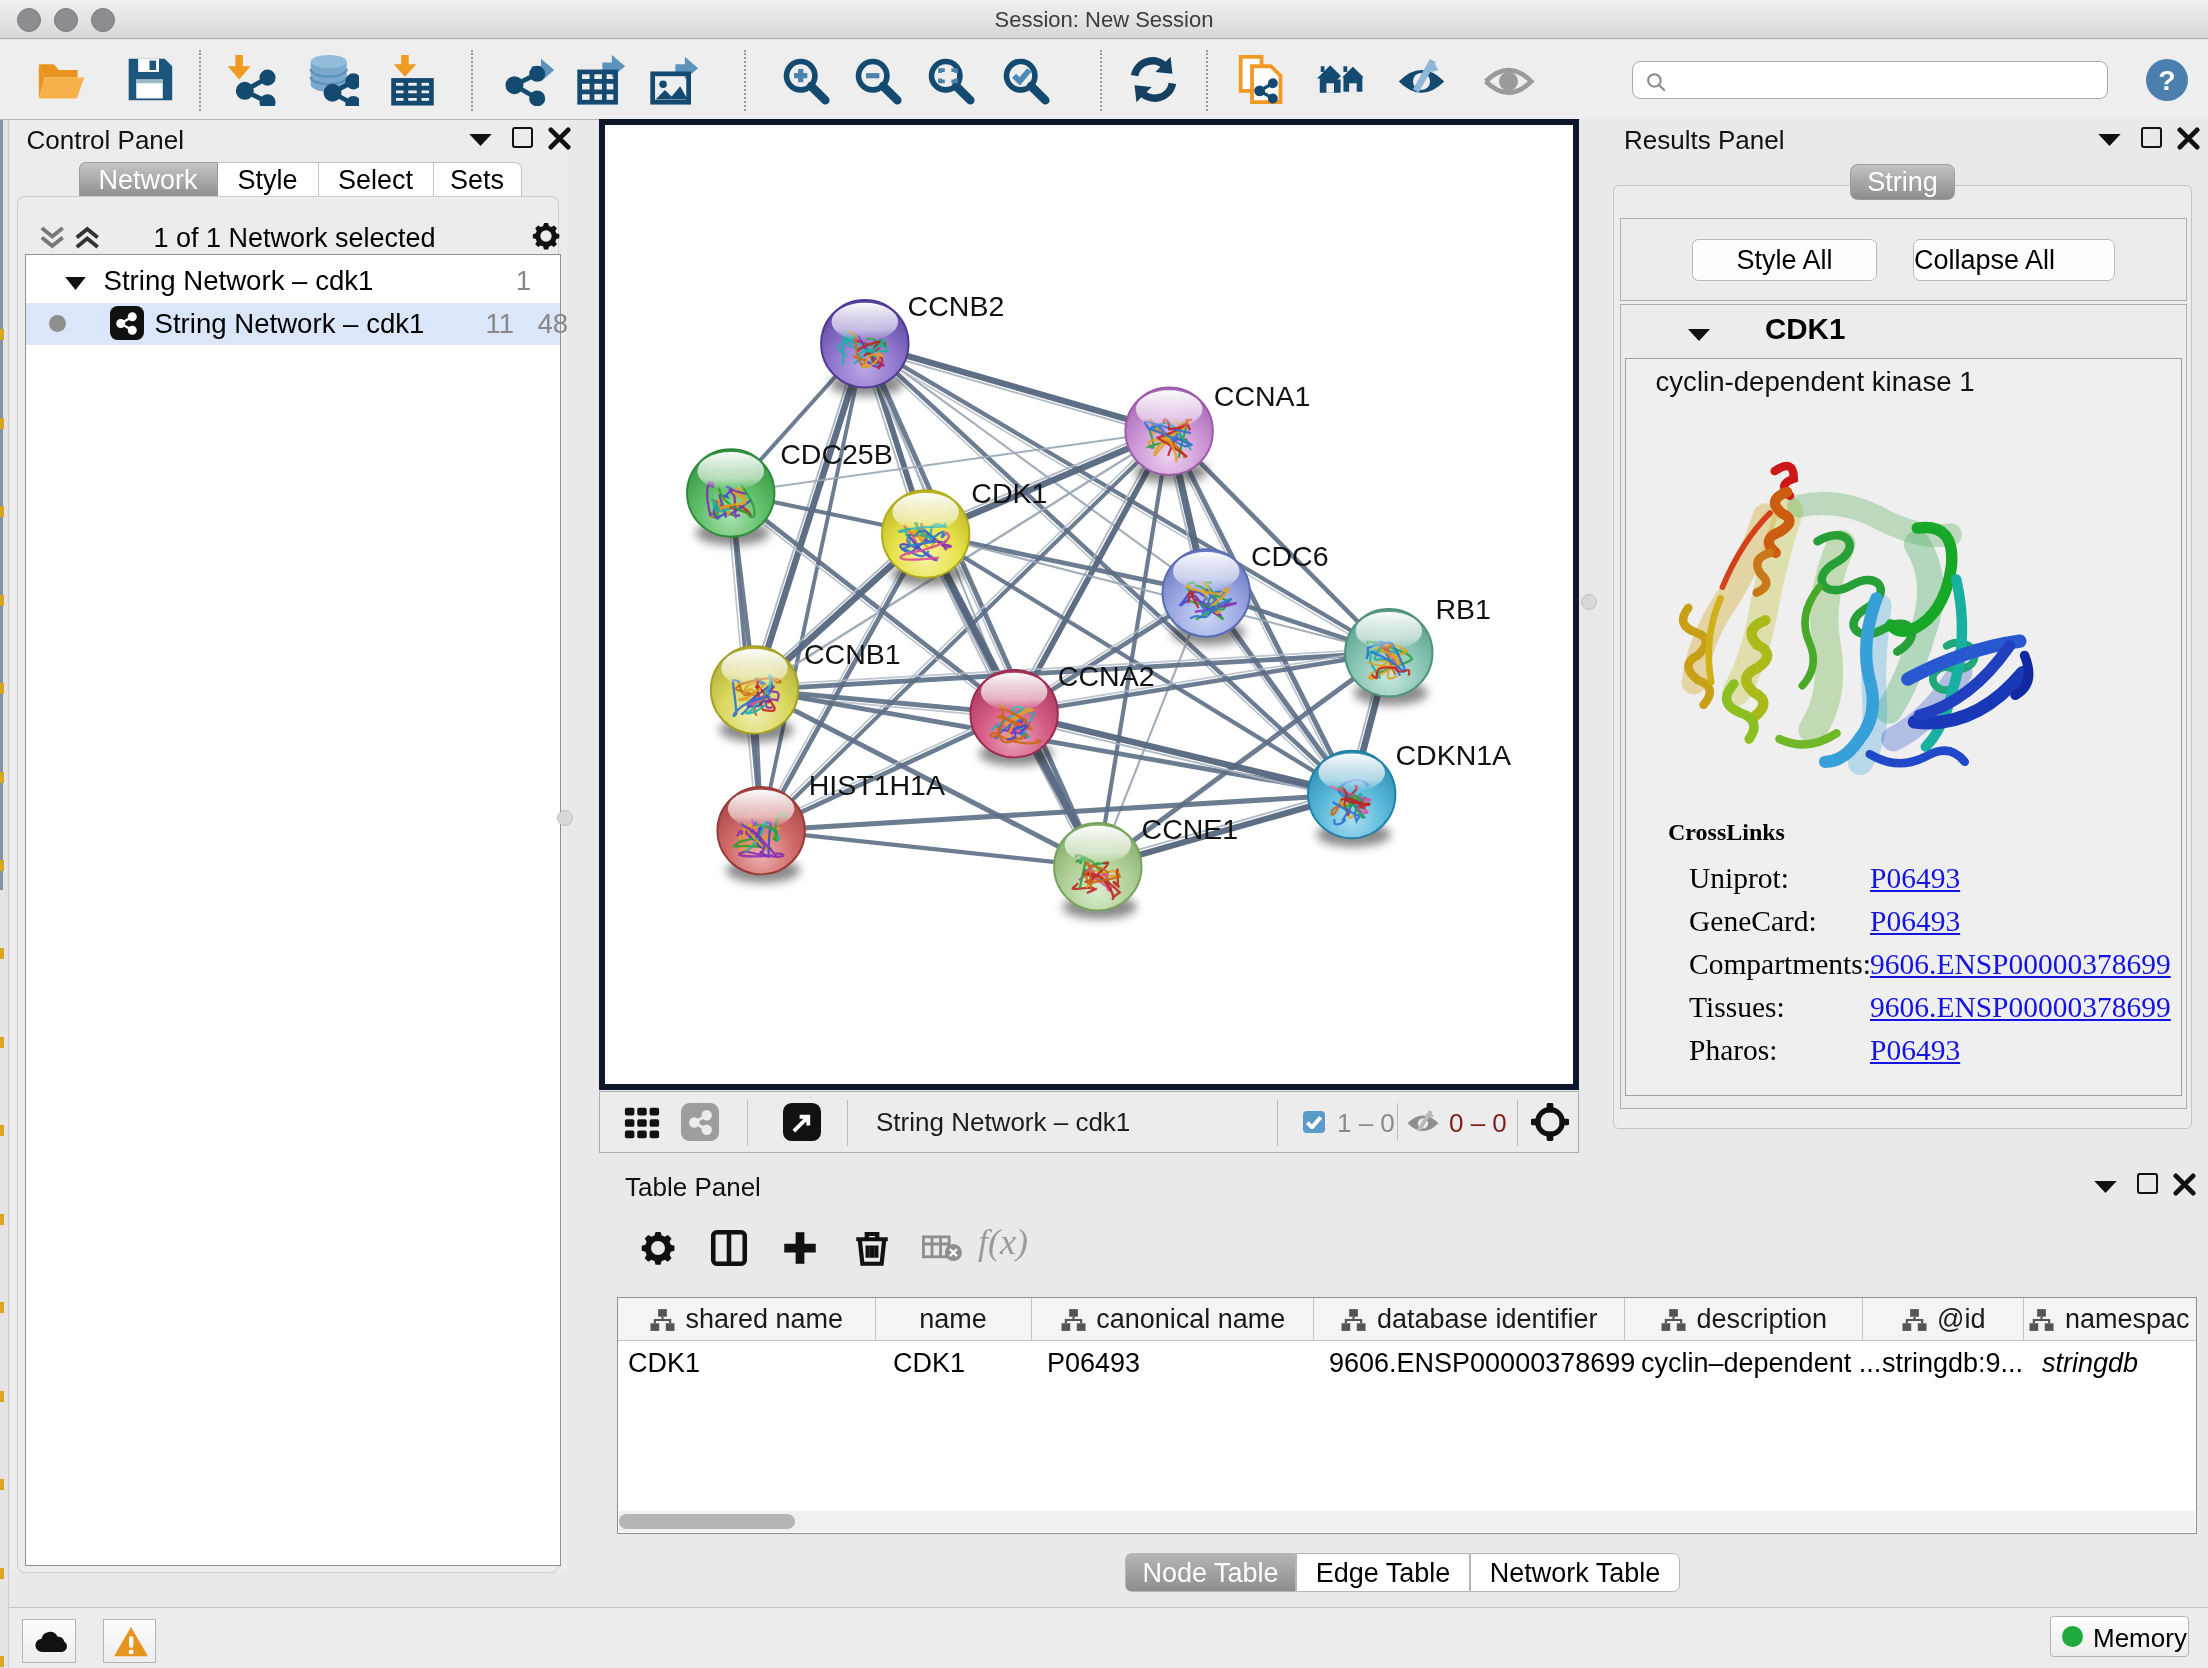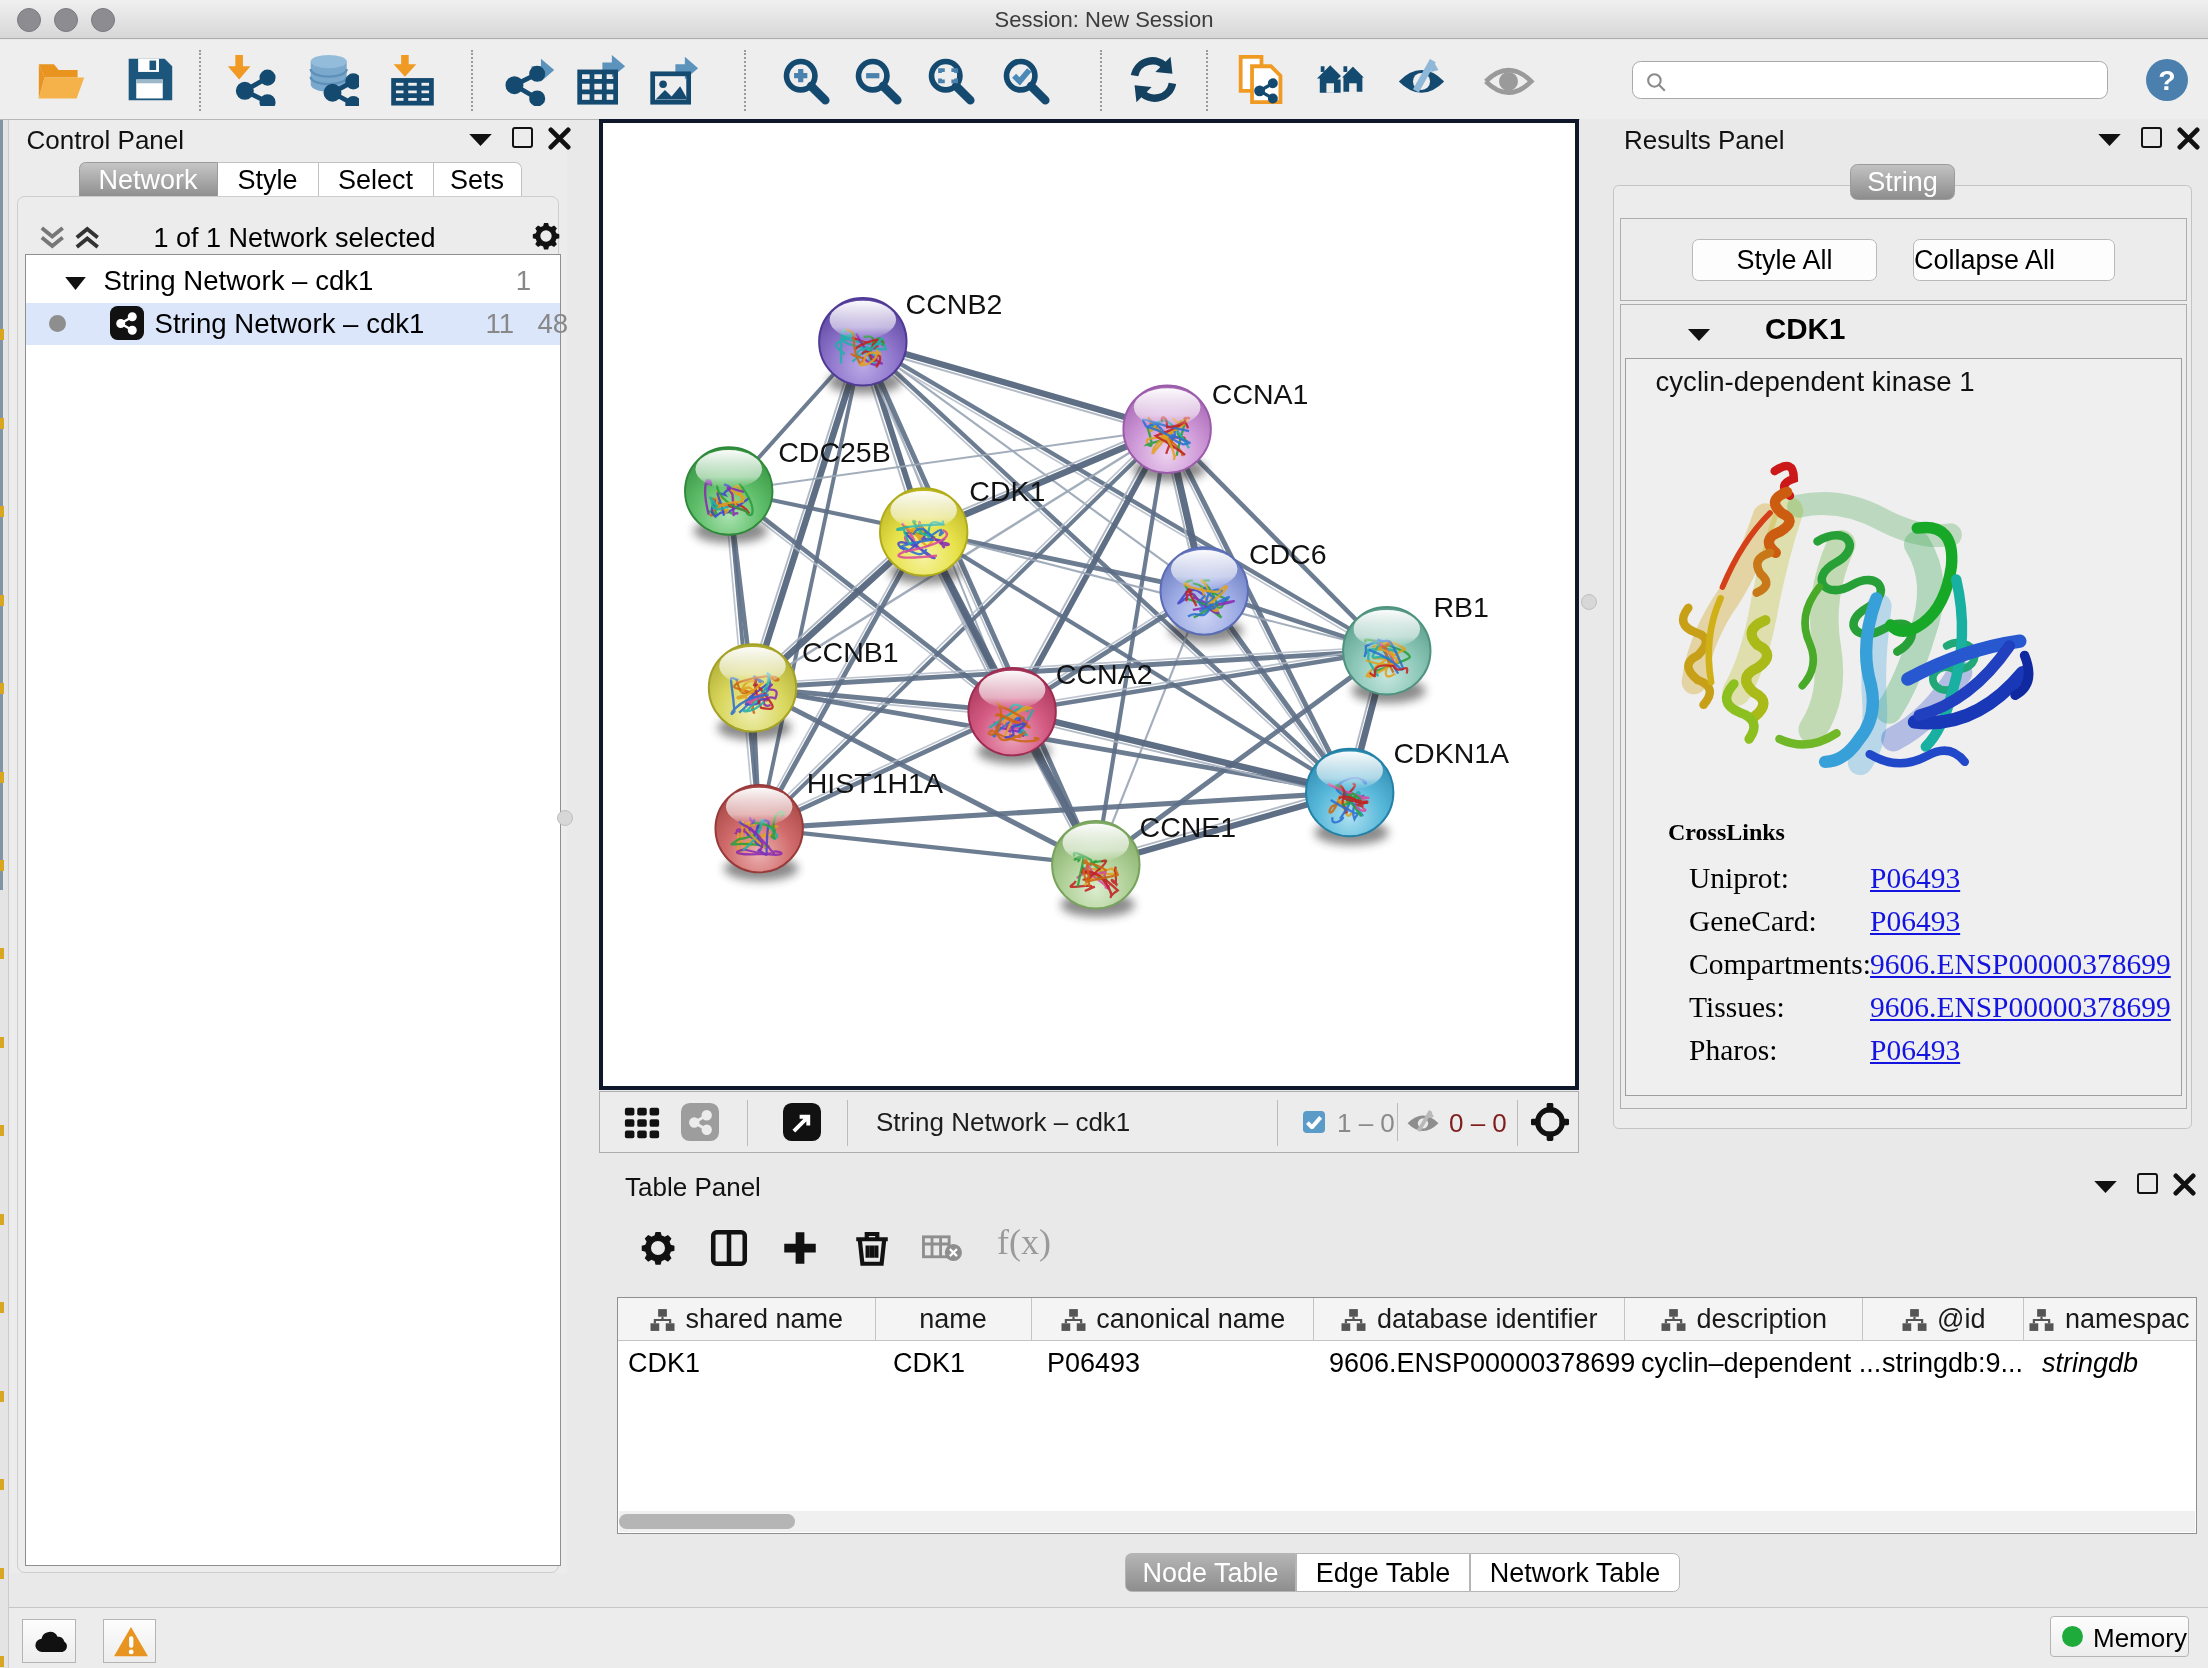--- a/index.html
+++ b/index.html
@@ -14,21 +14,21 @@
 #toolbar { left:0; top:40px; width:2208px; height:80px; background:#eeeeee; border-bottom:1px solid #b6b6b6; }
 .sep { position:absolute; top:9.5px; height:61px; width:0; border-left:2.9px dotted #9a9a9a; }
 .ticon { position:absolute; top:13.3px; width:53px; height:53px; }
 #searchbox { position:absolute; left:1632px; top:21px; width:476px; height:38px; background:#fff; border:1px solid #a9a9a9; border-radius:8.6px; }
 #helpbtn { position:absolute; left:2146px; top:19px; width:42px; height:42px; border-radius:50%; background:#4a7fae; color:#fff; font-size:28.5px; font-weight:bold; text-align:center; line-height:42px; }
 
 .ptitle { font-size:26px; color:#111; }
 
 #cpanel { left:9.5px; top:120px; width:557px; height:1453px; background:#ececec; }
 
-#canvas { left:599px; top:119px; width:980px; height:971px; background:#ffffff; border:4px solid #0f172a;padding-left:36px; }
+#canvas { left:599px; top:119px; width:980px; height:971px; background:#ffffff; border:6px solid #0f172a;padding-left:36px; }
 #netstatus { left:599px; top:1091px; width:980px; height:62px; background:#ececec; border:1px solid #adadad; }
 
 #rpanel { left:1580px; top:119px; width:629px; height:1037px; background:#e9e9e9; }
 
 #tpanel { left:590px; top:1162px; width:1619px; height:445px; background:#e9e9e9; }
 
 #bottombar { left:0; top:1607px; width:2208px; height:61px; background:#ececec; border-top:1px solid #c6c6c6; }
 .tabbtn { display:inline-block; border:1px solid #b5b5b5; background:#fff; color:#000; text-align:center; }
 .tabsel { background:linear-gradient(#b5b5b5,#8e8e8e); color:#fff; }
 a.lnk { color:#1414e0; text-decoration:underline; }
@@ -711,21 +711,21 @@
       <path fill="none" stroke="#111" stroke-width="2.4" d="M5 7 l1.5 14 h11 L19 7 M3 7 h18 M9 7 V4 h6 v3 M9.5 10.5 v7 M14.5 10.5 v7 M12 10.5 v7"></path>
     </svg>
   <svg style="position:absolute;left:332px;top:72px" width="40" height="28.5" viewBox="0 0 28 20">
       <g fill="none" stroke="#8e8e8e" stroke-width="2">
         <rect x="1" y="2" width="18" height="14"></rect>
         <path d="M1 7 h18 M7 2 v14 M13 2 v14"></path>
       </g>
       <circle cx="22" cy="13" r="6" fill="#8e8e8e"></circle>
       <path d="M19.5 10.5 l5 5 M24.5 10.5 l-5 5" stroke="#fff" stroke-width="1.6"></path>
     </svg>
-  <div style="position:absolute;left:407px;top:59px;font-size:36px;color:#9a9a9a;font-family:'Liberation Serif',serif;">f(x)</div>
+  <div style="position:absolute;left:388px;top:59px;font-size:36px;color:#9a9a9a;font-family:'Liberation Serif',serif;font-style:italic;">f(x)</div>
 
   <div style="position:absolute;left:27px;top:135px;width:1580px;height:237px;background:#fff;border:1px solid #8f8f8f;"></div>
   <div id="thead" style="position:absolute;left:27.6px;top:136px;width:1578px;height:43px;background:#f4f4f4;border-bottom:1px solid #c4c4c4;"></div>
   <div class="hcell" style="left:27.6px;width:258px;">
       <svg class="hicon" viewBox="0 0 24 22">
         <g fill="#555">
           <rect x="8" y="1" width="8" height="7"></rect>
           <rect x="1" y="14" width="8" height="7"></rect>
           <rect x="15" y="14" width="8" height="7"></rect>
         </g>

